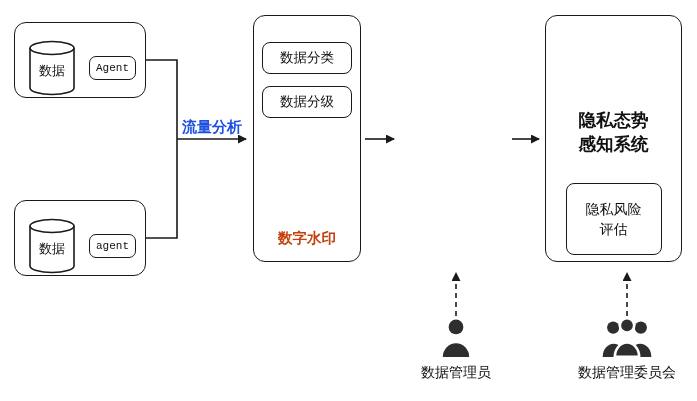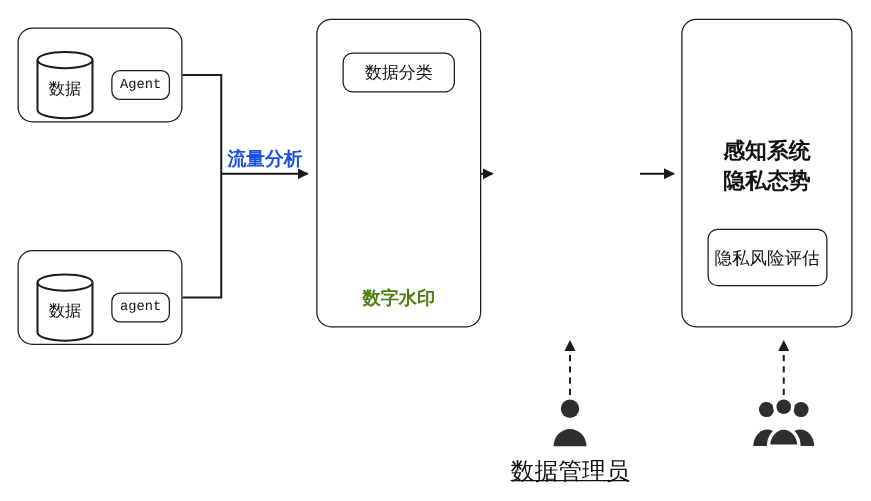--- a/index.html
+++ b/index.html
@@ -21,31 +21,31 @@
                 background:#fff; white-space:nowrap;font-family:Liberation Mono, monospace; }
 
   .col-box { position:absolute; top:15px; height:247px; border:1.6px solid #1a1a1a;
              border-radius:12px; background:#fff; }
   .pill { position:absolute; left:50%; transform:translateX(-50%); width:90px; height:32px;
           border:1.4px solid #1a1a1a; border-radius:8px; display:flex; align-items:center;
           justify-content:center; font-size:13.5px; background:#fff; white-space:nowrap; }
   .col-title { position:absolute; left:0; right:0; text-align:center; font-size:17.5px;
                font-weight:bold; line-height:24px; }
   .footnote { position:absolute; left:0; right:0; text-align:center; font-size:14.5px;
-              font-weight:bold; color:#4d7c0f; }
+              font-weight:bold; color:#c2410c; }
   .flow-label { position:absolute; font-size:15px; font-weight:bold; color:#1b50e0; white-space:nowrap;margin-top:12px; }
 
   .assess-box { position:absolute; left:50%; transform:translateX(-50%); top:167px; width:96px;
-                height:46px; border:1.4px solid #1a1a1a; border-radius:8px; display:flex;
-                flex-direction:row; align-items:center; justify-content:center;
+                height:72px; border:1.4px solid #1a1a1a; border-radius:8px; display:flex;
+                flex-direction:column; align-items:center; justify-content:center;
                 font-size:14px; line-height:20px; background:#fff; }
 
   .actor { position:absolute; text-align:center; }
   .actor svg { display:block; margin:0 auto; }
-  .actor-label { font-size:19px; font-weight:500; margin-top:6px; white-space:nowrap;text-decoration:underline; }
+  .actor-label { font-size:14px; font-weight:500; margin-top:6px; white-space:nowrap; }
 </style>
 </head>
 <body>
 
 <div class="canvas">
 
   <svg class="wires" width="697" height="401" viewBox="0 0 697 401">
     <defs>
       <marker id="ah" markerUnits="userSpaceOnUse" markerWidth="10" markerHeight="10" refX="8" refY="4.5" orient="auto">
         <path d="M0,0 L9,4.5 L0,9 Z" fill="#1a1a1a"></path>
@@ -76,30 +76,31 @@
         <path d="M2,9 V49 A22 6.5 0 0 0 46,49 V9" fill="#fff" stroke="#1a1a1a" stroke-width="1.6"></path>
         <ellipse cx="24" cy="9" rx="22" ry="6.5" fill="#fff" stroke="#1a1a1a" stroke-width="1.6"></ellipse>
       </svg>
       <span class="cyl-label">数据</span>
     </div>
     <div class="agent-chip">agent</div>
   </div>
 
   <div class="flow-label" style="left:182px; top:106px">流量分析</div>
 
-  <div class="col-box" style="left:253px; width:132px">
+  <div class="col-box" style="left:253px; width:108px">
     <div class="pill" style="top:26px">数据分类</div>
+    <div class="pill" style="top:70px">数据分级</div>
     <div class="footnote" style="top:213px">数字水印</div>
   </div>
 
 
   <div class="col-box" style="left:545px; width:137px">
     <div class="col-title" style="top:92px">
+      <div>隐私态势</div>
       <div>感知系统</div>
-      <div>隐私态势</div>
     </div>
     <div class="assess-box">
       <div>隐私风险</div>
       <div>评估</div>
     </div>
   </div>
 
   <div class="actor" style="left:396px; top:318px; width:120px">
     <svg width="36" height="40" viewBox="-16 -20 32 38">
       <circle cx="0" cy="-11.5" r="7" fill="#2e2e2e"></circle>
@@ -110,15 +111,16 @@
 
   <div class="actor" style="left:557px; top:316px; width:140px">
     <svg width="52" height="42" viewBox="-23 -20 46 38">
       <path d="M-22,17 A10 12 0 0 1 -2,17 Z" fill="#2e2e2e"></path>
       <path d="M2,17 A10 12 0 0 1 22,17 Z" fill="#2e2e2e"></path>
       <circle cx="-12.5" cy="-9.5" r="5.5" fill="#2e2e2e"></circle>
       <circle cx="12.5" cy="-9.5" r="5.5" fill="#2e2e2e"></circle>
       <path d="M-11,17 A11 13 0 0 1 11,17 Z" fill="#2e2e2e" stroke="#ffffff" stroke-width="2.4"></path>
       <circle cx="0" cy="-11.5" r="6.5" fill="#2e2e2e" stroke="#ffffff" stroke-width="2.4"></circle>
     </svg>
+    <div class="actor-label">数据管理委员会</div>
   </div>
 
 </div>
 
 </body></html>

